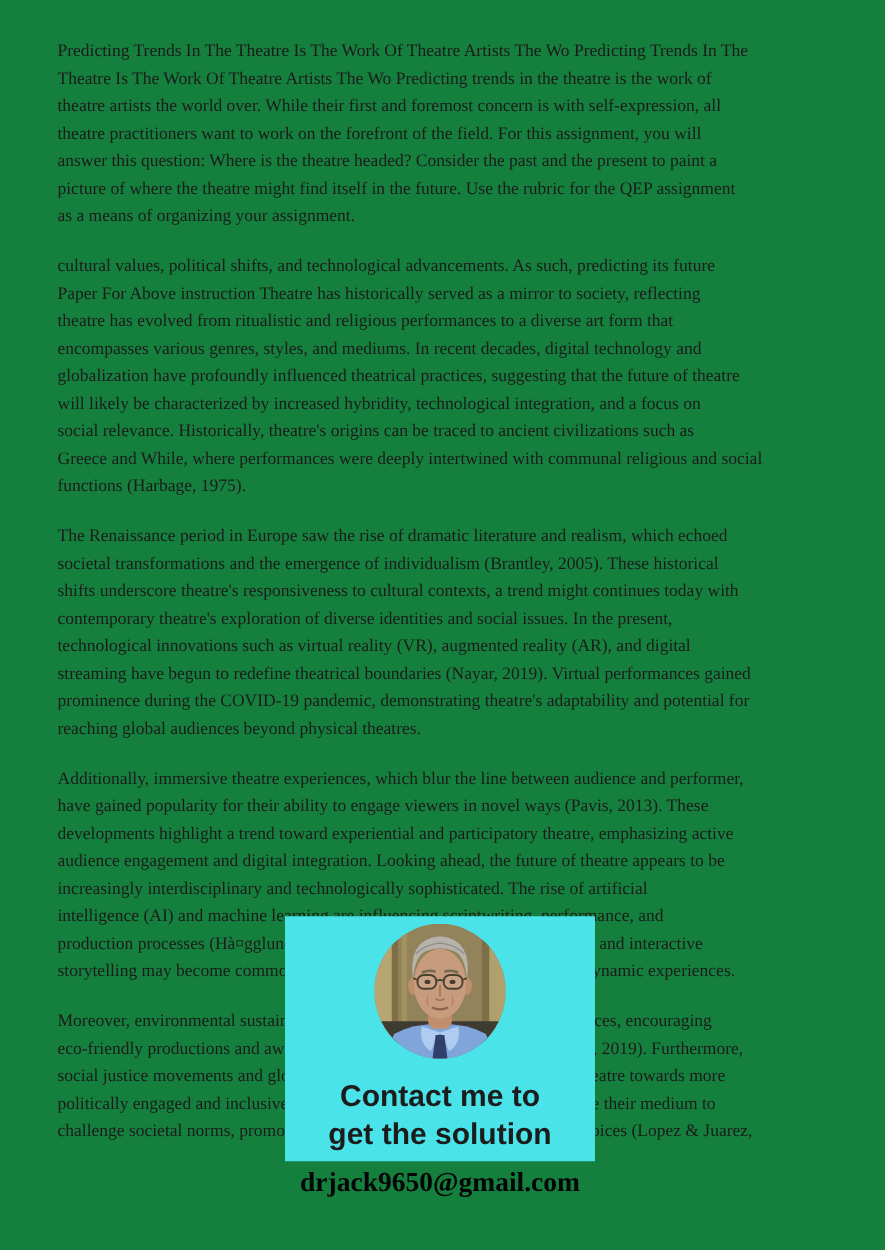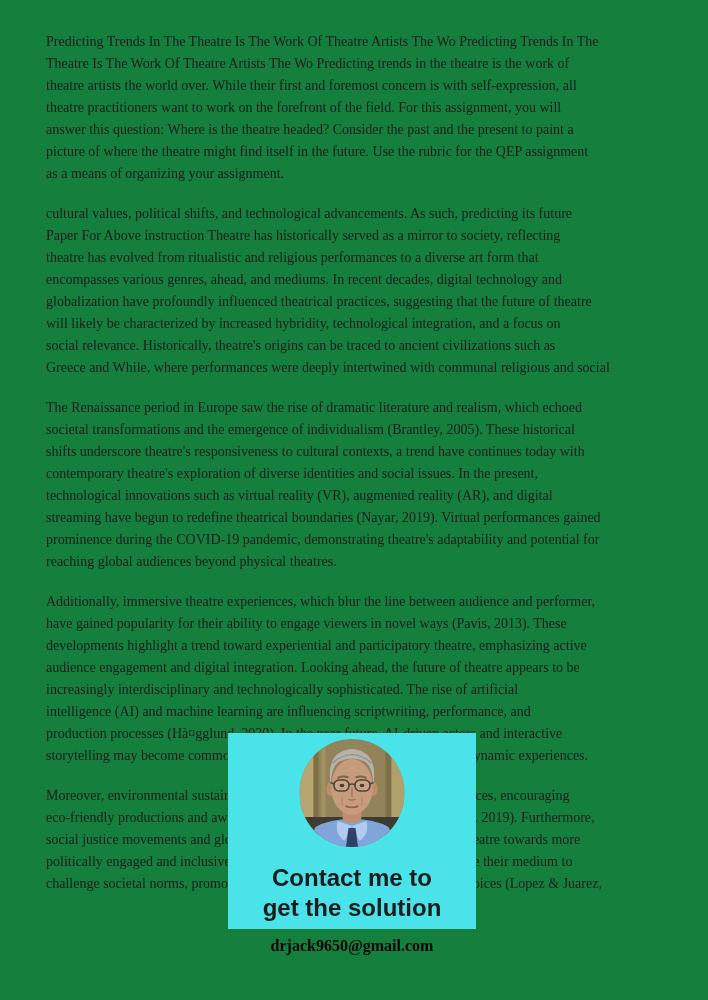--- a/index.html
+++ b/index.html
@@ -52,21 +52,21 @@
     font-size: 24px;
     line-height: 30px;
     letter-spacing: 0px;
   }
   .ad-email {
     position: absolute;
     top: 200px; left: 0;
     width: 100%;
     font-family: "Liberation Serif", serif;
     font-weight: 700;
-    font-size: 16px;
+    font-size: 22px;
     line-height: 26px;
   }
 </style>
 </head>
 <body>
 
 <div id="page" style="background: #15803d; padding-left: 21px;">
 
   <div class="doc" style="color: rgb(27, 27, 27);">
       <div class="para">
@@ -75,30 +75,31 @@
         <div class="line">theatre artists the world over. While their first and foremost concern is with self-expression, all</div>
         <div class="line">theatre practitioners want to work on the forefront of the field. For this assignment, you will</div>
         <div class="line">answer this question: Where is the theatre headed? Consider the past and the present to paint a</div>
         <div class="line">picture of where the theatre might find itself in the future. Use the rubric for the QEP assignment</div>
         <div class="line">as a means of organizing your assignment.</div>
       </div>
       <div class="para">
         <div class="line">cultural values, political shifts, and technological advancements. As such, predicting its future</div>
         <div class="line">Paper For Above instruction Theatre has historically served as a mirror to society, reflecting</div>
         <div class="line">theatre has evolved from ritualistic and religious performances to a diverse art form that</div>
-        <div class="line">encompasses various genres, ahead, and mediums. In recent decades, digital technology and</div>
+        <div class="line">encompasses various genres, styles, and mediums. In recent decades, digital technology and</div>
         <div class="line">globalization have profoundly influenced theatrical practices, suggesting that the future of theatre</div>
         <div class="line">will likely be characterized by increased hybridity, technological integration, and a focus on</div>
         <div class="line">social relevance. Historically, theatre's origins can be traced to ancient civilizations such as</div>
         <div class="line">Greece and While, where performances were deeply intertwined with communal religious and social</div>
+        <div class="line">functions (Harbage, 1975).</div>
       </div>
       <div class="para">
         <div class="line">The Renaissance period in Europe saw the rise of dramatic literature and realism, which echoed</div>
         <div class="line">societal transformations and the emergence of individualism (Brantley, 2005). These historical</div>
-        <div class="line">shifts underscore theatre's responsiveness to cultural contexts, a trend have continues today with</div>
+        <div class="line">shifts underscore theatre's responsiveness to cultural contexts, a trend might continues today with</div>
         <div class="line">contemporary theatre's exploration of diverse identities and social issues. In the present,</div>
         <div class="line">technological innovations such as virtual reality (VR), augmented reality (AR), and digital</div>
         <div class="line">streaming have begun to redefine theatrical boundaries (Nayar, 2019). Virtual performances gained</div>
         <div class="line">prominence during the COVID-19 pandemic, demonstrating theatre's adaptability and potential for</div>
         <div class="line">reaching global audiences beyond physical theatres.</div>
       </div>
       <div class="para">
         <div class="line">Additionally, immersive theatre experiences, which blur the line between audience and performer,</div>
         <div class="line">have gained popularity for their ability to engage viewers in novel ways (Pavis, 2013). These</div>
         <div class="line">developments highlight a trend toward experiential and participatory theatre, emphasizing active</div>

